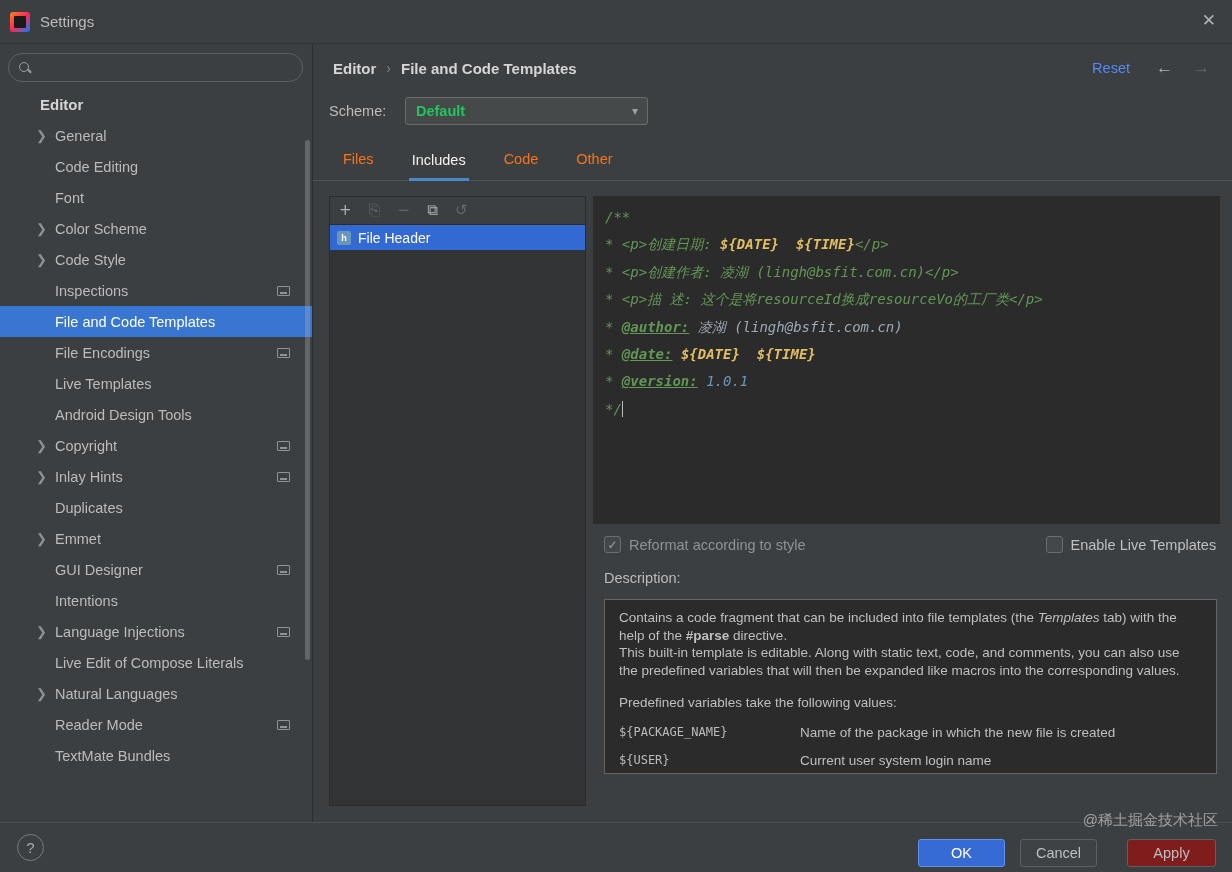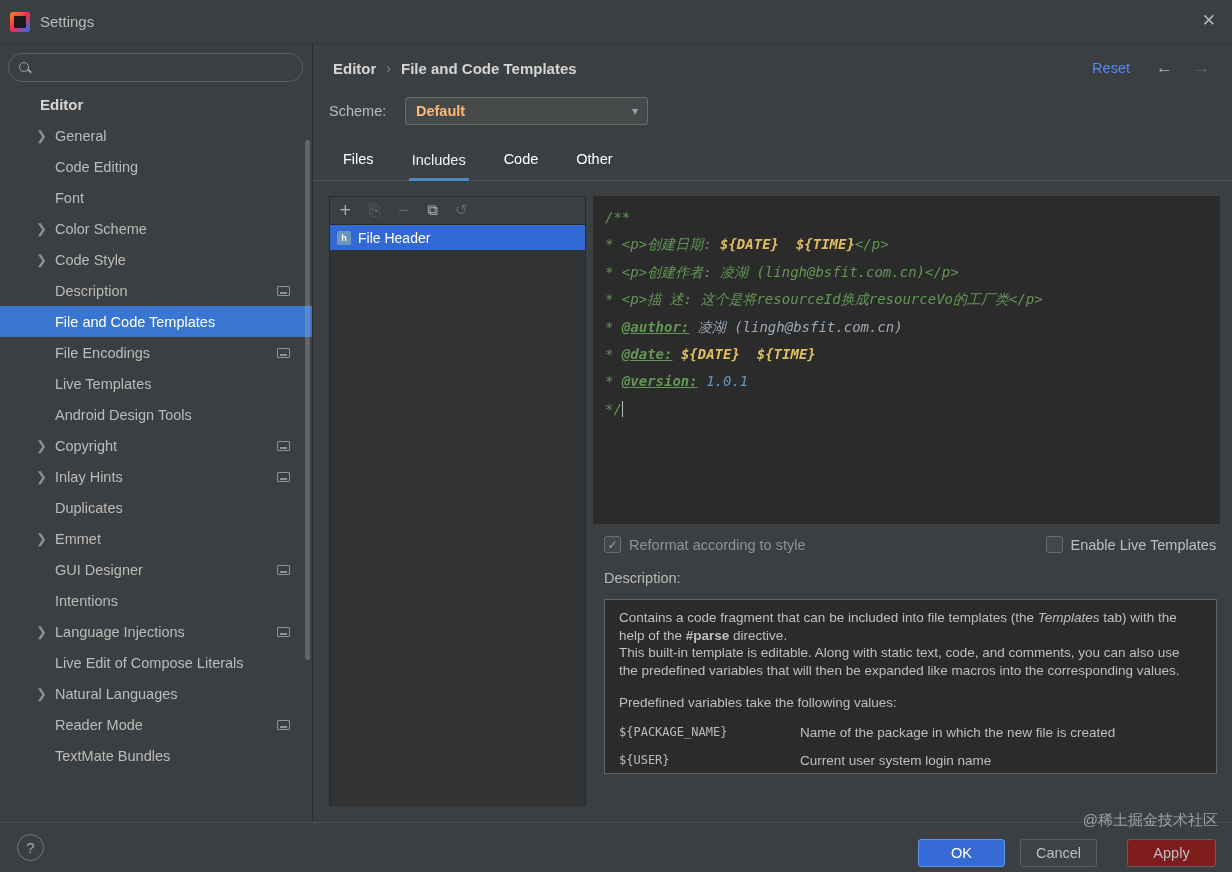--- a/index.html
+++ b/index.html
@@ -53,26 +53,26 @@
   .crumb-sep { color:#7F8487; margin:0 10px; font-size:14px; }
   .reset-link { margin-left:auto; color:#548AF7; font-size:14.5px; cursor:default; }
   .nav-arrows { display:flex; gap:20px; margin-left:26px; margin-right:22px; font-size:17px; }
   .arrow-back { color:#AFB1B3; }
   .arrow-fwd { color:#63666A; }
 
   .scheme-row { position:absolute; left:329px; top:97px; display:flex; align-items:center; }
   .scheme-label { font-size:14.5px; color:#BBBBBB; width:58px; }
   .scheme-combo { margin-left:18px; width:243px; height:28px; background:#45494A;
     border:1px solid #6B6B6B; border-radius:3px; display:flex; align-items:center; position:relative; }
-  .scheme-combo .val { margin-left:10px; font-weight:bold; font-size:14.5px; color:#fdba74;text-align:right; }
+  .scheme-combo .val { margin-left:10px; font-weight:bold; font-size:14.5px; color:#22c55e;text-align:right; }
   .scheme-combo .dd { position:absolute; right:9px; color:#9AA0A6; font-size:12px; }
 
   .tabs-row { position:absolute; left:313px; top:143px; right:0; height:38px;
     border-bottom:1px solid #515151; display:flex; align-items:flex-end; padding-left:27px; gap:32px; }
-  .tab { font-size:14.5px; color:#ffffff; padding:0 3px 10px 3px; border-bottom:3px solid transparent; cursor:default; }
+  .tab { font-size:14.5px; color:#f97316; padding:0 3px 10px 3px; border-bottom:3px solid transparent; cursor:default; }
   .tab.selected { color:#F2F2F2; border-bottom:3px solid #4A88C7; margin-bottom:-1px; }
 
   
   .list-panel { position:absolute; left:329px; top:196px; width:257px; height:610px;
     background:#313335; border:1px solid #2B2B2B; }
   .list-toolbar { height:28px; background:#3C3F41; border-bottom:1px solid #2B2B2B;
     display:flex; align-items:center; padding-left:9px; gap:17px; }
   .tool-ic { font-size:15px; line-height:1; cursor:default; font-family:"DejaVu Sans",sans-serif; }
   .tool-ic.on { color:#AFB1B3; }
   .tool-ic.off { color:#63666A; }
@@ -159,21 +159,21 @@
       <div class="side-item">
         <span class="chev">❯</span>
         <span class="lab">Color Scheme</span>
       </div>
       <div class="side-item">
         <span class="chev">❯</span>
         <span class="lab">Code Style</span>
       </div>
       <div class="side-item">
         <span class="chev"></span>
-        <span class="lab">Description</span>
+        <span class="lab">Inspections</span>
         <span class="badge"></span>
       </div>
       <div class="side-item selected">
         <span class="chev"></span>
         <span class="lab">File and Code Templates</span>
       </div>
       <div class="side-item">
         <span class="chev"></span>
         <span class="lab">File Encodings</span>
         <span class="badge"></span>

